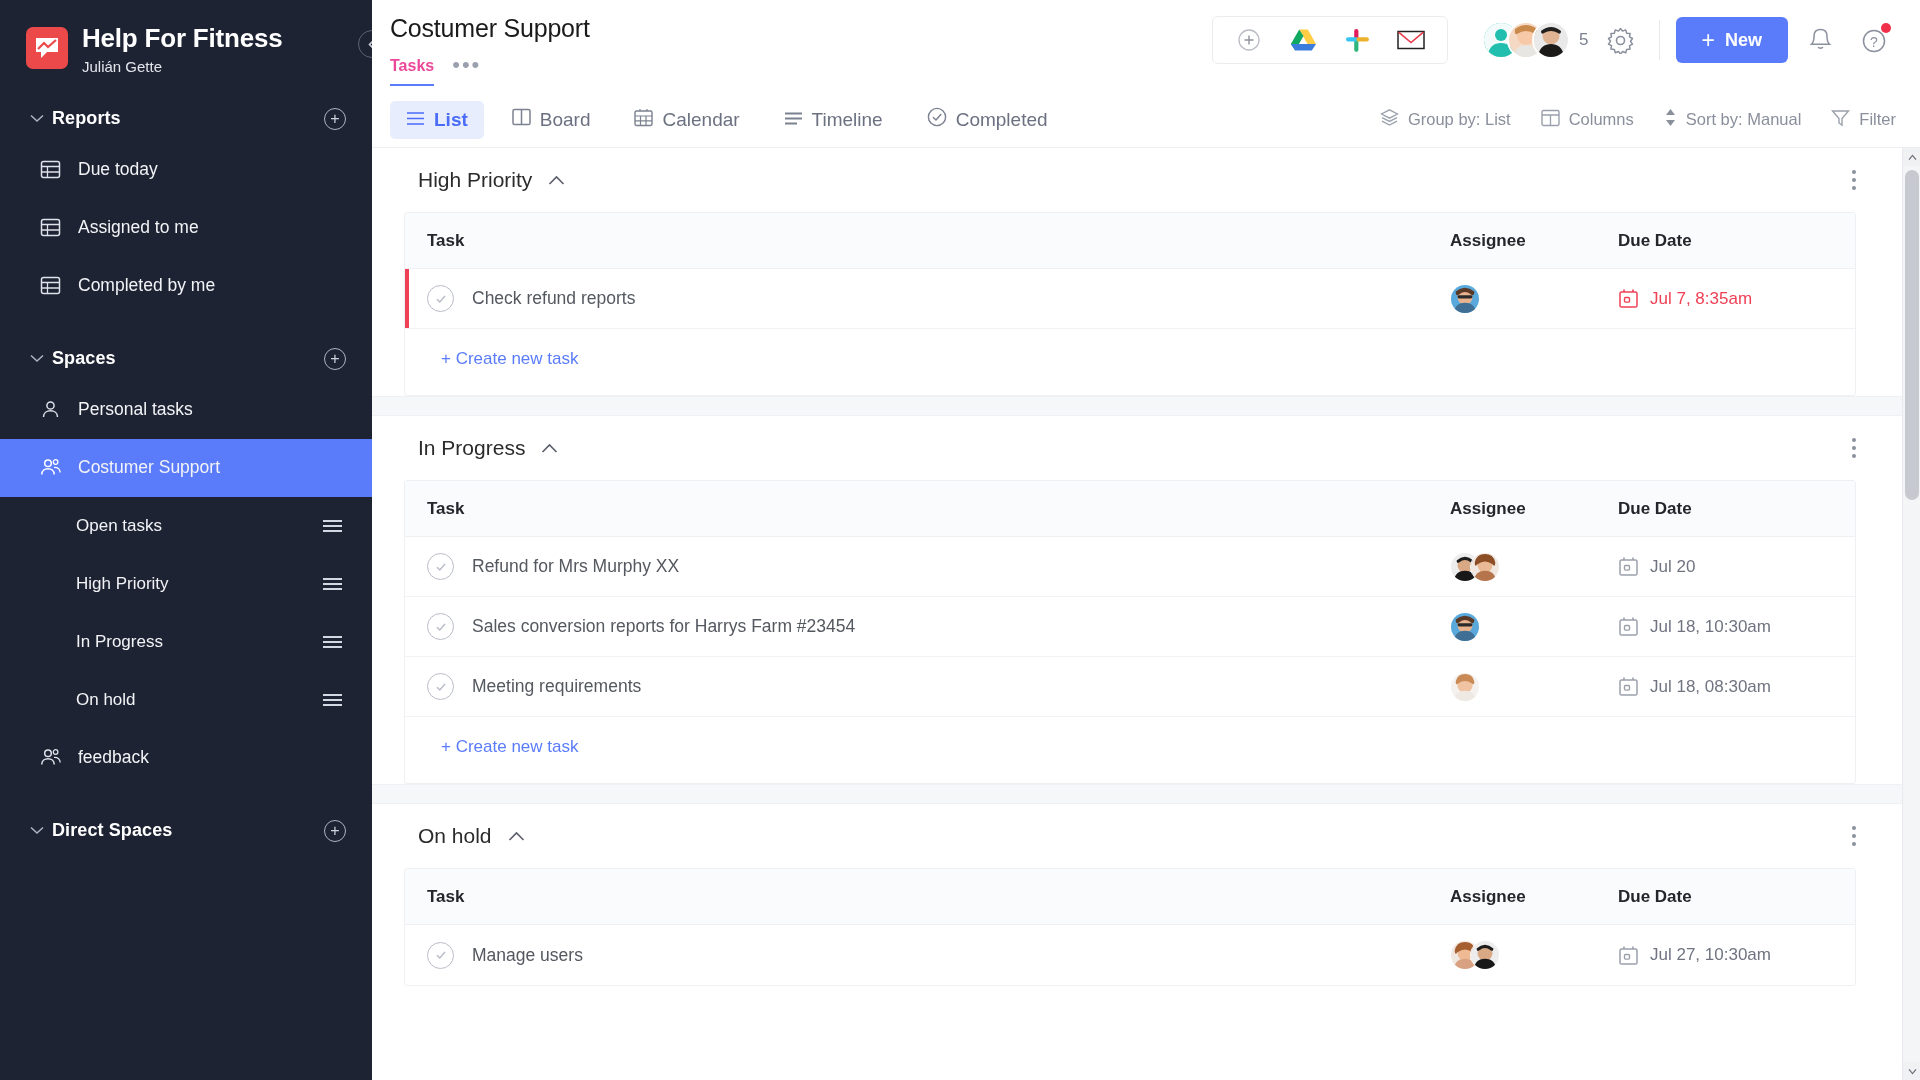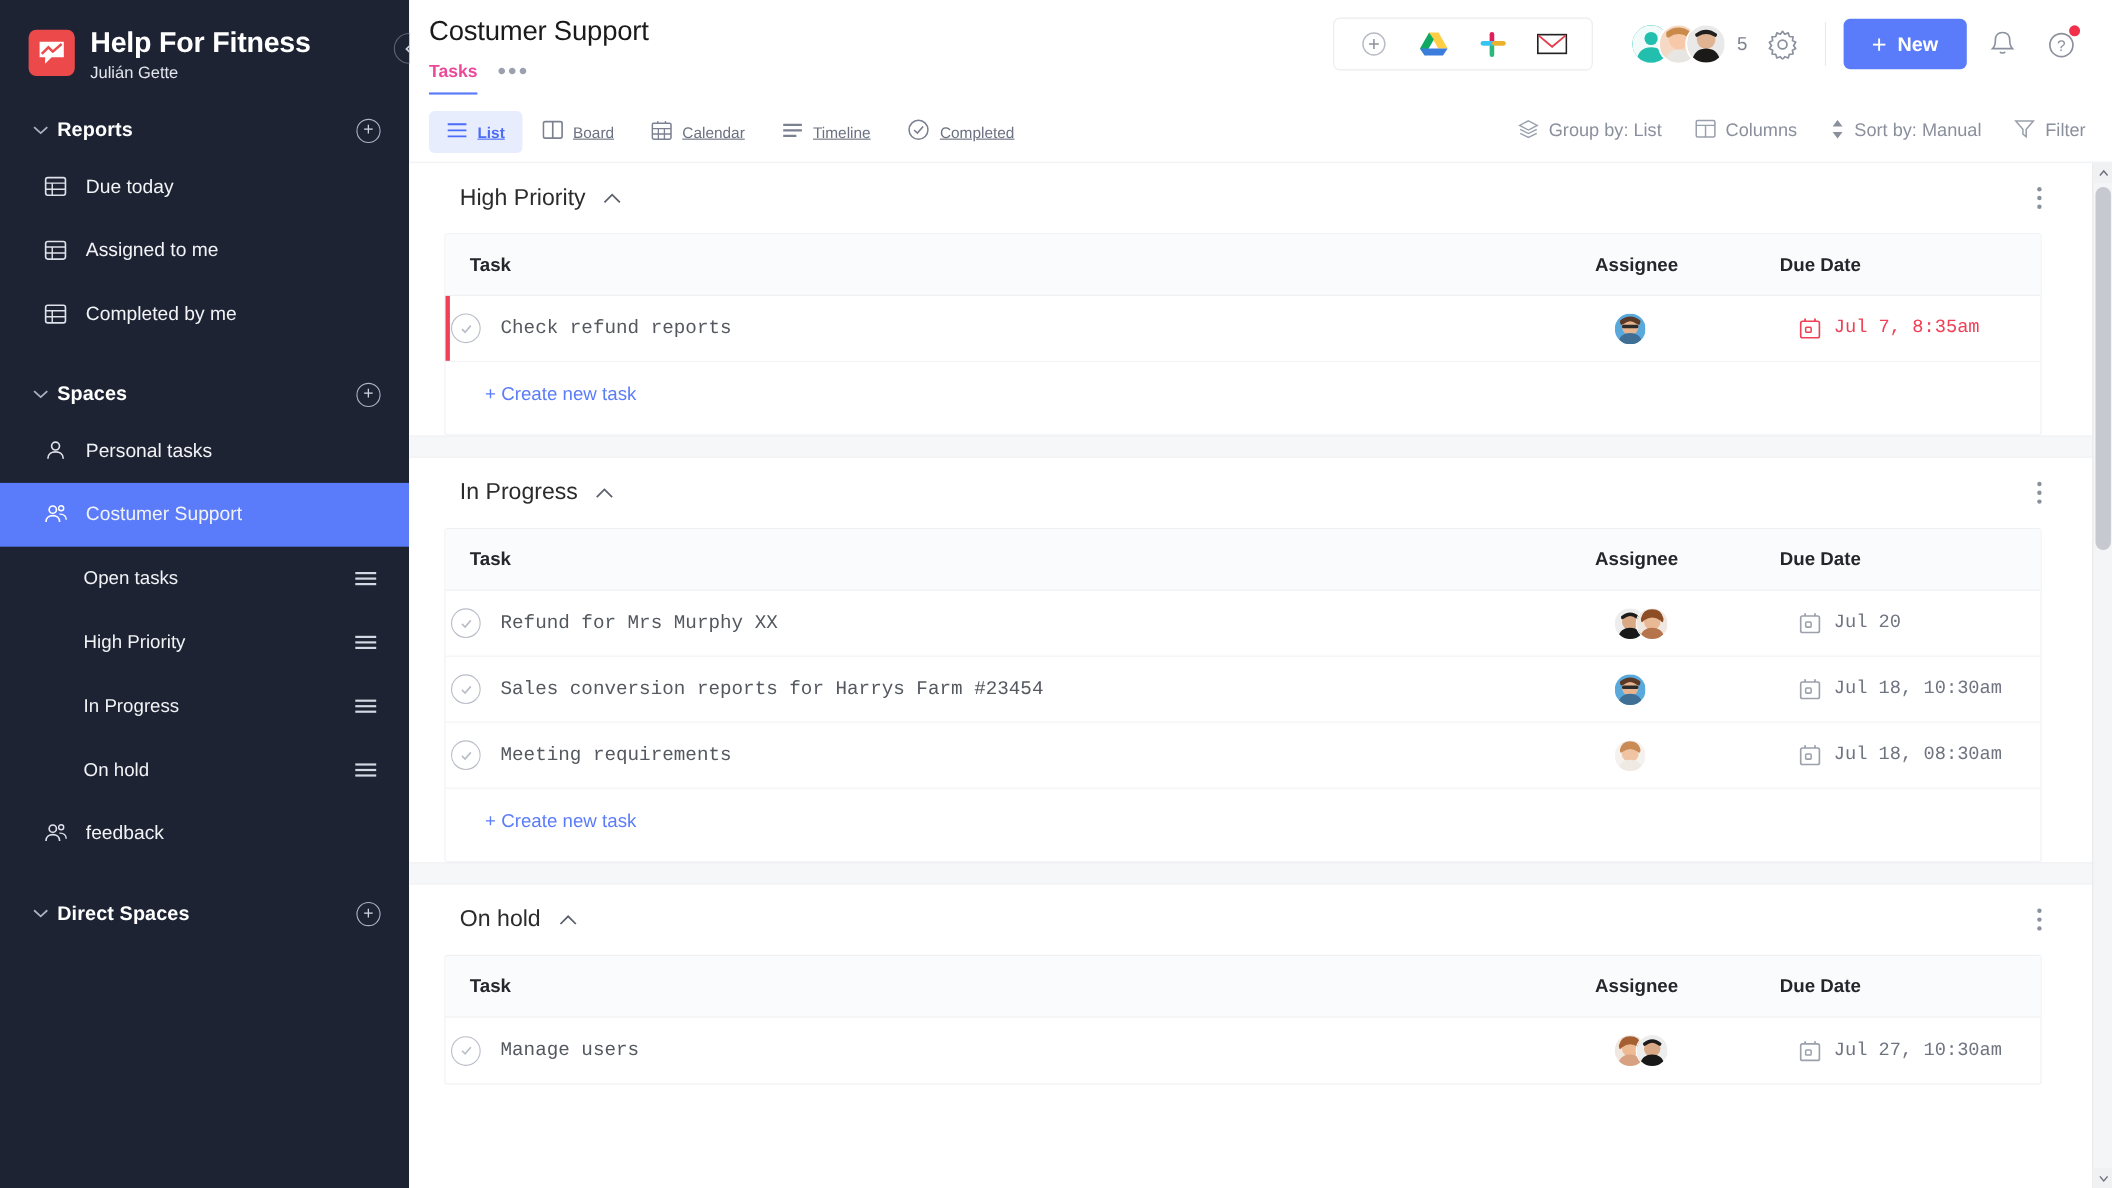--- a/index.html
+++ b/index.html
@@ -108,21 +108,21 @@
   .red-dot { position: absolute; top: 5px; right: 5px; width: 10px; height: 10px; border-radius: 50%; background: #f0304a; }
 
   
   .viewbar {
     height: 56px; border-bottom: 1px solid #eceef1;
     display: flex; align-items: center; padding: 0 24px 0 18px; flex: none;
   }
   .vtab {
     display: flex; align-items: center; gap: 9px;
     height: 38px; padding: 0 16px; border-radius: 5px;
-    font-size: 14px; color: #6b7180; cursor: pointer; margin-right: 2px; text-decoration: underline;
+    font-size: 19px; color: #6b7180; cursor: pointer; margin-right: 12px;
   }
   .vtab.active { background: #e8edfe; color: #4a6cf7; font-weight: 600; }
   .vtools { margin-left: auto; display: flex; align-items: center; }
   .vtool {
     display: flex; align-items: center; gap: 9px;
     font-size: 16.5px; color: #8a8f9c; cursor: pointer; margin-left: 30px;
   }
 
   
   .content { flex: 1; overflow: hidden; background: #fff; position: relative; padding: 0 0 0 0; }
@@ -143,21 +143,21 @@
     display: flex; align-items: center; height: 56px;
     background: #fafbfc; border-bottom: 1px solid #eef0f3; padding: 0 22px;
   }
   .th { font-size: 17px; color: #24262c; font-weight: bold; }
   .th-task { flex: 1; }
   .th-assignee { width: 168px; }
   .th-due { width: 215px; }
 
   .trow {
     display: flex; align-items: center; height: 60px;
-    border-bottom: 1px solid #f2f3f6; padding: 0 5px; position: relative; font-family: Liberation Mono, monospace;
+    border-bottom: 1px solid #f2f3f6; padding: 0 22px; position: relative;
   }
   .trow:last-child { border-bottom: none; }
   .trow.priority::before {
     content: ""; position: absolute; left: 0; top: 0; bottom: 0;
     width: 4px; background: #ef4056;
   }
   .td-task { flex: 1; display: flex; align-items: center; gap: 18px; }
   .check-circle {
     width: 27px; height: 27px; border-radius: 50%; border: 1.6px solid #b9bdc7;
     display: flex; align-items: center; justify-content: center; color: #b9bdc7;

